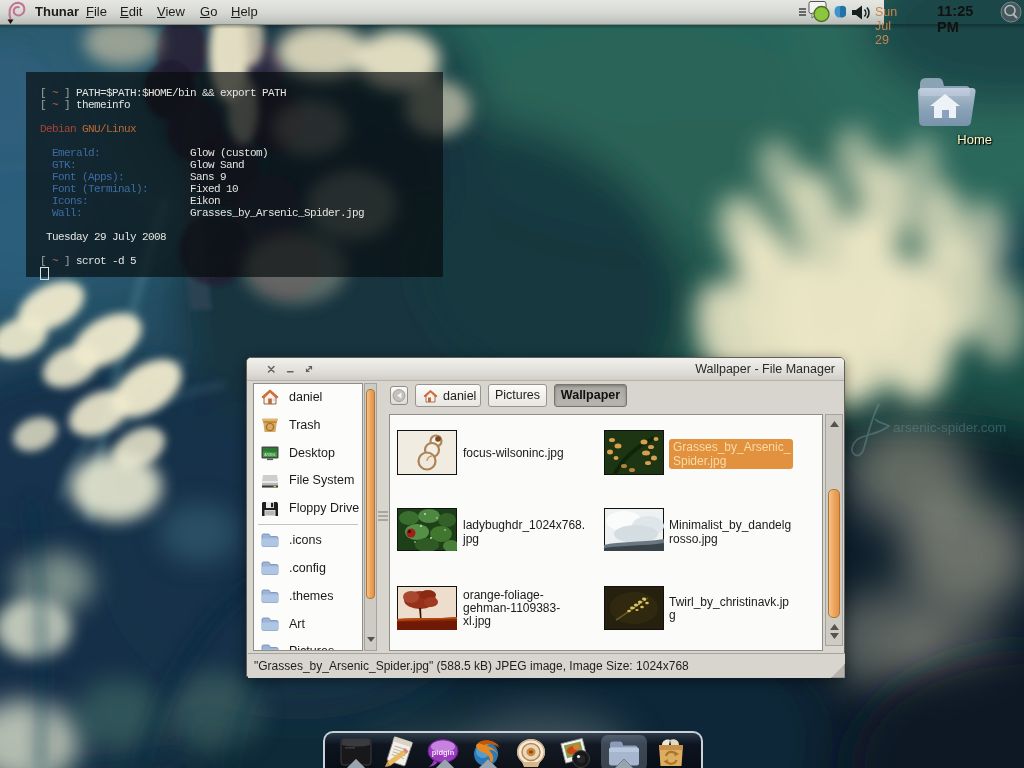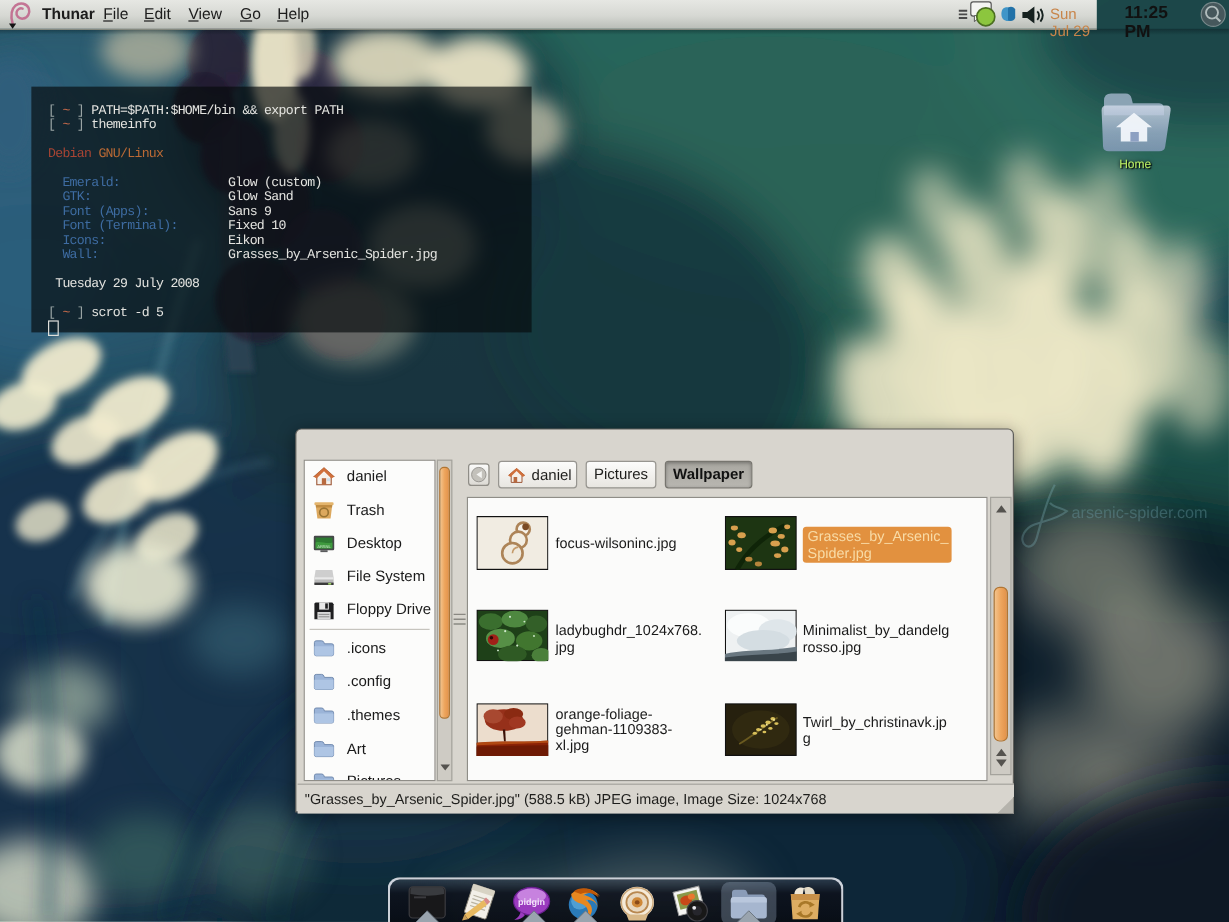--- a/index.html
+++ b/index.html
@@ -144,21 +144,21 @@
 </g>
 
 <g opacity="0.5">
 <text x="893" y="432" font-family="Liberation Sans,sans-serif" font-size="13.5" fill="#6fa2ac" opacity="0.75">arsenic-spider.com</text>
 <path d="M879,404 C872,417 868,434 864,448 C862,455 857,458 853,453 C850,448 854,440 862,437 C871,434 882,432 889,426 C884,423 878,423 875,419" stroke="#7fb2ba" stroke-width="1.8" fill="none" opacity="0.65"></path>
 </g>
 </svg>
 
 <div class="abs" style="left:0;top:24px;width:1024px;height:5px;background:linear-gradient(rgba(5,18,24,0.4),rgba(5,18,24,0));"></div>
 
-<div class="abs" id="panel" style="left:0;top:0;width:884px;height:24px;background:linear-gradient(#e6e7e3,#d6d8d3 55%,#b9bdb7);border-bottom:1px solid #85897f;padding-left:30px;">
+<div class="abs" id="panel" style="left:0;top:0;width:884px;height:24px;background:linear-gradient(#e6e7e3,#d6d8d3 55%,#b9bdb7);border-bottom:1px solid #85897f;">
   <svg class="abs" style="left:0px;top:0px" width="28" height="25" viewBox="0 0 28 25">
     <path d="M10.5,19.5 C9,14 9,8 13,4.5 C17,1.5 22.5,2.8 24,7 C25.3,11 23,15 19.2,15.5 C15.8,15.9 13.2,13.2 13.8,10.2 C14.3,7.8 16.6,6.4 18.8,7.2" fill="none" stroke="#c0688c" stroke-width="2.1" stroke-linecap="round" opacity="0.9"></path>
     <path d="M7.5,19.5 L13.5,19.5 L10.5,24 Z" fill="#141414"></path>
   </svg>
   <span class="abs" style="left:35px;top:4px;font-size:13px;font-weight:bold;color:#1c1c1c;">Thunar</span>
   <span class="abs" style="left:86px;top:4px;font-size:13px;color:#1c1c1c;"><u>F</u>ile</span>
   <span class="abs" style="left:120px;top:4px;font-size:13px;color:#1c1c1c;"><u>E</u>dit</span>
   <span class="abs" style="left:157px;top:4px;font-size:13px;color:#1c1c1c;"><u>V</u>iew</span>
   <span class="abs" style="left:200px;top:4px;font-size:13px;color:#1c1c1c;"><u>G</u>o</span>
   <span class="abs" style="left:231px;top:4px;font-size:13px;color:#1c1c1c;"><u>H</u>elp</span>
@@ -214,25 +214,35 @@
             <stop offset="100%" stop-color="#8da0c2" stop-opacity="0.78"></stop>
           </linearGradient>
         </defs>
     <path d="M6,14 Q6,8 12,8 L24,8 Q28,8 29,12 L30,16 L52,16 Q56,16 56,21 L56,26 L6,26 Z" fill="#aebdd6" opacity="0.75"></path>
     <path d="M4,22 Q4,18 8,18 L58,18 Q62,18 61.5,22 L57,52 Q56.5,56 52,56 L10,56 Q5.5,56 5.2,52 Z" fill="url(#fgr)"></path>
     <g fill="#f2f6fb" opacity="0.95">
       <path d="M31,24 L46,36 L42,36 L42,48 L20,48 L20,36 L16,36 Z"></path>
     </g>
     <rect x="28" y="40" width="7" height="8" fill="#8da0c2"></rect>
   </svg>
-  <span class="abs" style="left:0;top:64px;width:92px;text-align:center;font-size:10px;color:#bef264;text-shadow:1px 1px 1px #000,0 0 3px #000;">Home</span>
+  <span class="abs" style="left:0;top:64px;width:92px;text-align:right;font-size:13px;color:#fef9c3;text-shadow:1px 1px 1px #000,0 0 3px #000;">Home</span>
 </div>
 
 <div class="abs" id="win" style="left:246px;top:357px;width:599px;height:320px;background:#d8d5ce;border:1px solid #5f5f5b;border-radius:5px 5px 0 0;box-sizing:border-box;box-shadow:0 3px 14px rgba(0,0,0,0.45);">
 
+  <div class="abs" style="left:0;top:0;width:597px;height:22px;background:linear-gradient(#f2f1ee,#dddbd5 70%,#cfcdc6);border-radius:4px 4px 0 0;border-bottom:1px solid #b4b2aa;">
+    <svg class="abs" style="left:9px;top:5px" width="100" height="12" viewBox="0 0 100 12">
+      <g stroke="#61615d" stroke-width="1.5" stroke-linecap="round">
+        <path d="M12.5,3.5 L18,9 M18,3.5 L12.5,9"></path>
+        <path d="M31.5,8.8 L37,8.8"></path>
+        <path d="M50.5,8.5 L55.5,3.5 M55.5,3.5 L53,3.5 M55.5,3.5 L55.5,6 M50.5,8.5 L50.5,6 M50.5,8.5 L53,8.5" stroke-width="1.2"></path>
+      </g>
+    </svg>
+    <span class="abs" style="right:9px;top:4px;font-size:12.5px;color:#2a2a28;">Wallpaper - File Manager</span>
+  </div>
 
   <div class="abs" style="left:143px;top:28px;width:18px;height:19px;background:linear-gradient(#fbfbfa,#dcdad4);border:1px solid #8f8d87;border-radius:3px;box-sizing:border-box;">
     <svg width="16" height="17" viewBox="0 0 16 17">
           <circle cx="8" cy="8.5" r="6" fill="#c3c1bb" stroke="#969490" stroke-width="0.8"></circle>
           <path d="M10.5,5.5 L6,8.5 L10.5,11.5 Z" fill="#f4f4f2"></path>
         </svg>
   </div>
   <div class="abs" style="left:168px;top:26px;width:66px;height:23px;background:linear-gradient(#fcfcfb,#e8e6e1);border:1px solid #979590;border-radius:3px;box-sizing:border-box;">
     <svg class="abs" style="left:6px;top:3px" width="17" height="16" viewBox="0 0 17 16">
       <path d="M2,8 L8.5,2.5 L15,8 L13,8 L13,14 L4,14 L4,8 Z" fill="#f5f0ea" stroke="#9a5230" stroke-width="0.8"></path>

